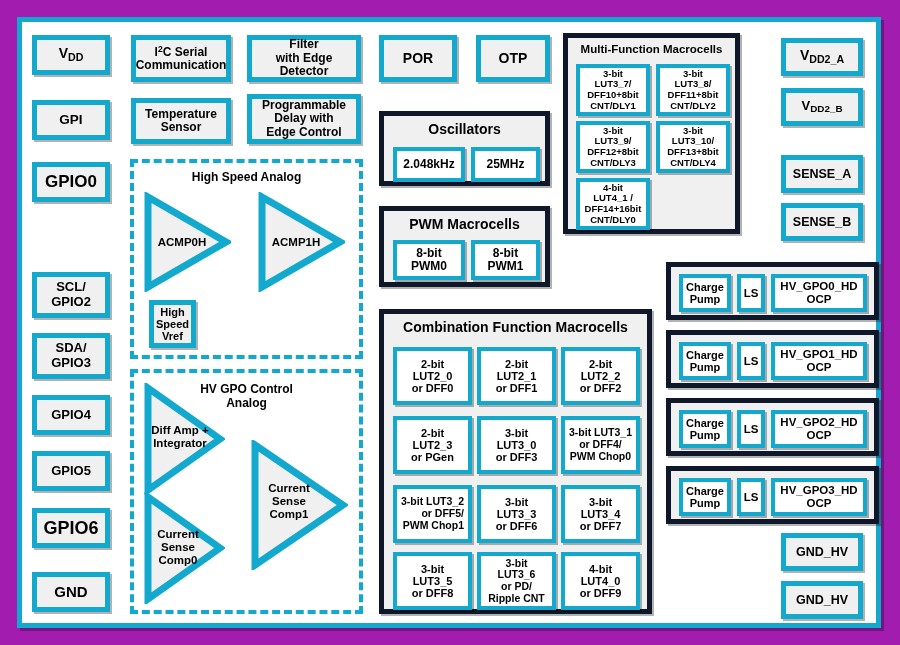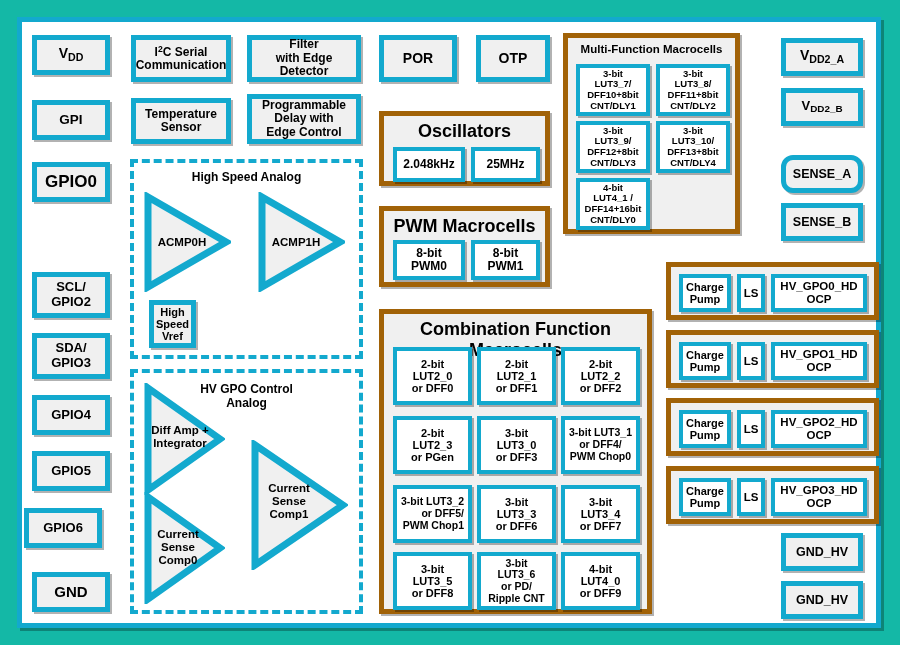--- a/index.html
+++ b/index.html
@@ -4,21 +4,21 @@
 <style>
   html,body{margin:0;padding:0;background:#ffffff;}
   body{
     font-family:"Liberation Sans", sans-serif;
     -webkit-font-smoothing:antialiased;
   }
   #canvas{
     position:relative;
     width:900px;
     height:645px;
-    background:#14b8a6;
+    background:#a21caf;
     overflow:hidden;
   }
 
   
   .blk{
     position:absolute;
     box-sizing:border-box;
     border:5px solid #13a9ce;
     background:#f0f0f0;
     display:flex;
@@ -59,30 +59,30 @@
     font-weight:bold;
     font-size:12px;
     color:#000;
     line-height:1.15;
   }
 
   
   .group{
     position:absolute;
     box-sizing:border-box;
-    border:5px solid #a16207;
+    border:5px solid #0f172a;
     background:#f0f0f0;
     box-shadow:2px 2px 0 rgba(0,0,0,0.30);
   }
   .group-title{
     position:absolute;
     top:5px; left:0; width:100%;
     text-align:center;
     font-weight:bold;
-    font-size:18px;
+    font-size:14px;
     color:#000;
   }
 
   
   .tri{
     position:absolute;
   }
   .tri svg{display:block;}
   .tri-label{
     position:absolute;
@@ -130,21 +130,21 @@
   </div>
 
   <div class="blk" style="left:32px;top:395px;width:78px;height:40px;font-size:13px;">
     <span class="txt">GPIO4</span>
   </div>
 
   <div class="blk" style="left:32px;top:451px;width:78px;height:40px;font-size:13px;">
     <span class="txt">GPIO5</span>
   </div>
 
-  <div class="blk" style="left:24px;top:508px;width:78px;height:40px;font-size:13px;">
+  <div class="blk" style="left:32px;top:508px;width:78px;height:40px;font-size:18px;">
     <span class="txt">GPIO6</span>
   </div>
 
   <div class="blk" style="left:32px;top:572px;width:78px;height:40px;font-size:15px;">
     <span class="txt">GND</span>
   </div>
 
   <div class="blk" style="left:131px;top:35px;width:100px;height:47px;font-size:12px;">
     <span class="txt">
       <span>I</span><span class="sup">2</span><span>C Serial</span><br><span>Communication</span>
@@ -230,21 +230,21 @@
       </span>
     </div>
   </div>
 
   <div class="blk" style="left:781px;top:38px;width:82px;height:38px;font-size:14px;">
     <span class="txt"><span>V</span><span class="sub">DD2_A</span></span>
   </div>
   <div class="blk" style="left:781px;top:88px;width:82px;height:38px;font-size:13px;">
     <span class="txt"><span>V</span><span class="sub">DD2_B</span></span>
   </div>
-  <div class="blk" style="left:781px;top:155px;width:82px;height:38px;font-size:12.5px;border-radius:12px;">
+  <div class="blk" style="left:781px;top:155px;width:82px;height:38px;font-size:12.5px;">
     <span class="txt">SENSE_A</span>
   </div>
   <div class="blk" style="left:781px;top:203px;width:82px;height:38px;font-size:12.5px;">
     <span class="txt">SENSE_B</span>
   </div>
   <div class="blk" style="left:781px;top:533px;width:82px;height:38px;font-size:12.5px;">
     <span class="txt">GND_HV</span>
   </div>
   <div class="blk" style="left:781px;top:581px;width:82px;height:38px;font-size:12.5px;">
     <span class="txt">GND_HV</span>

